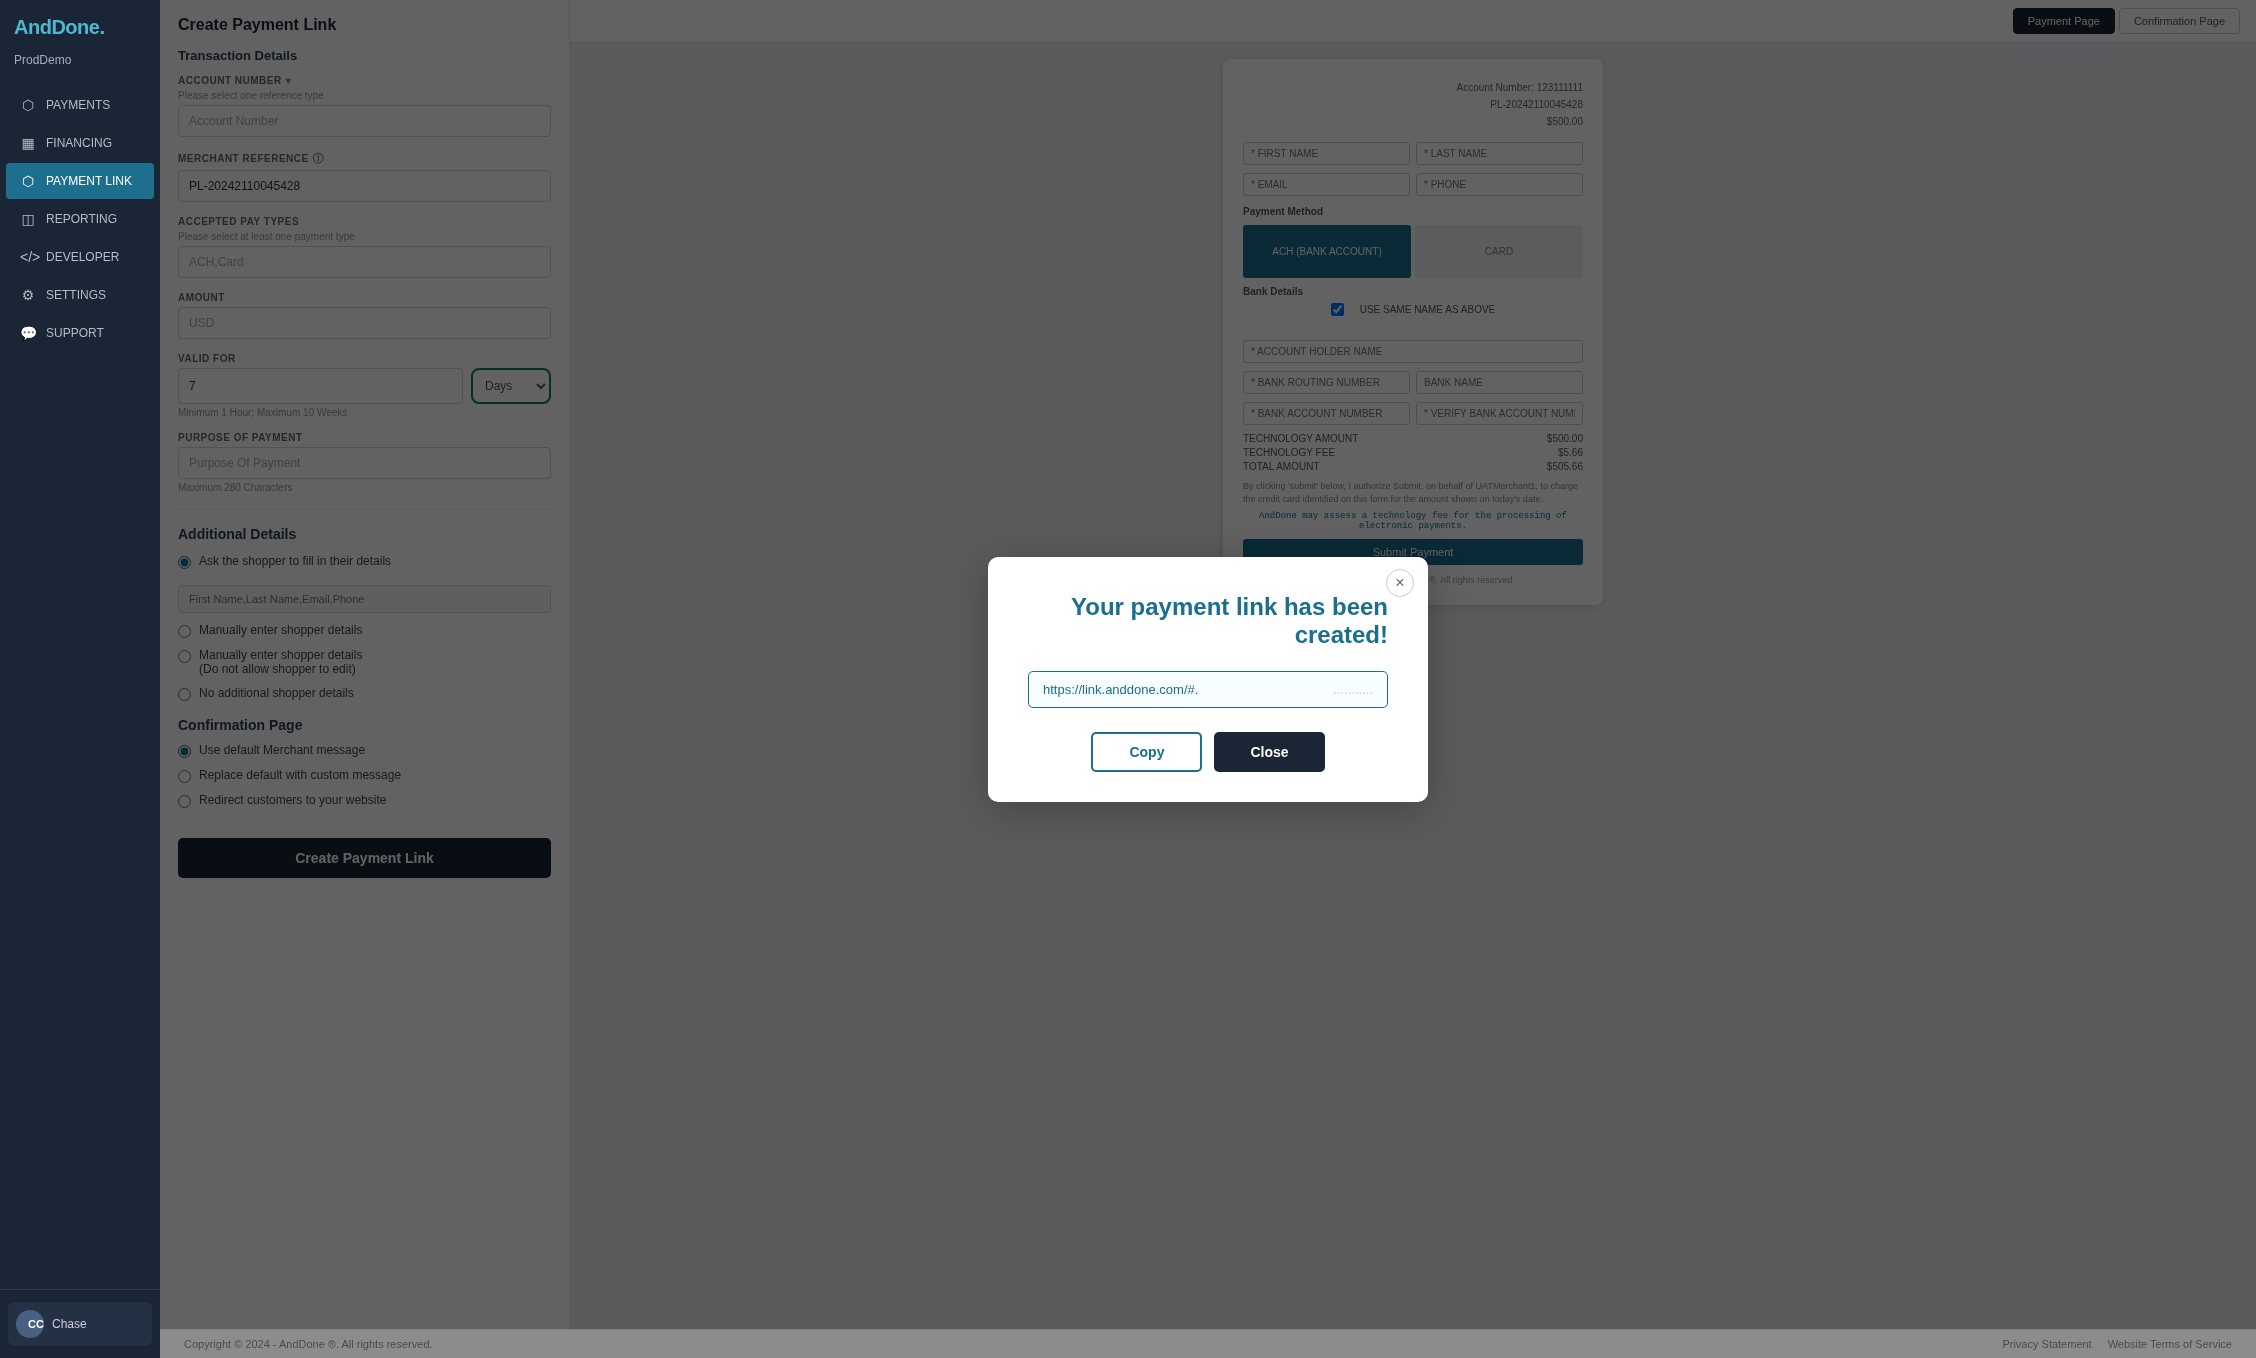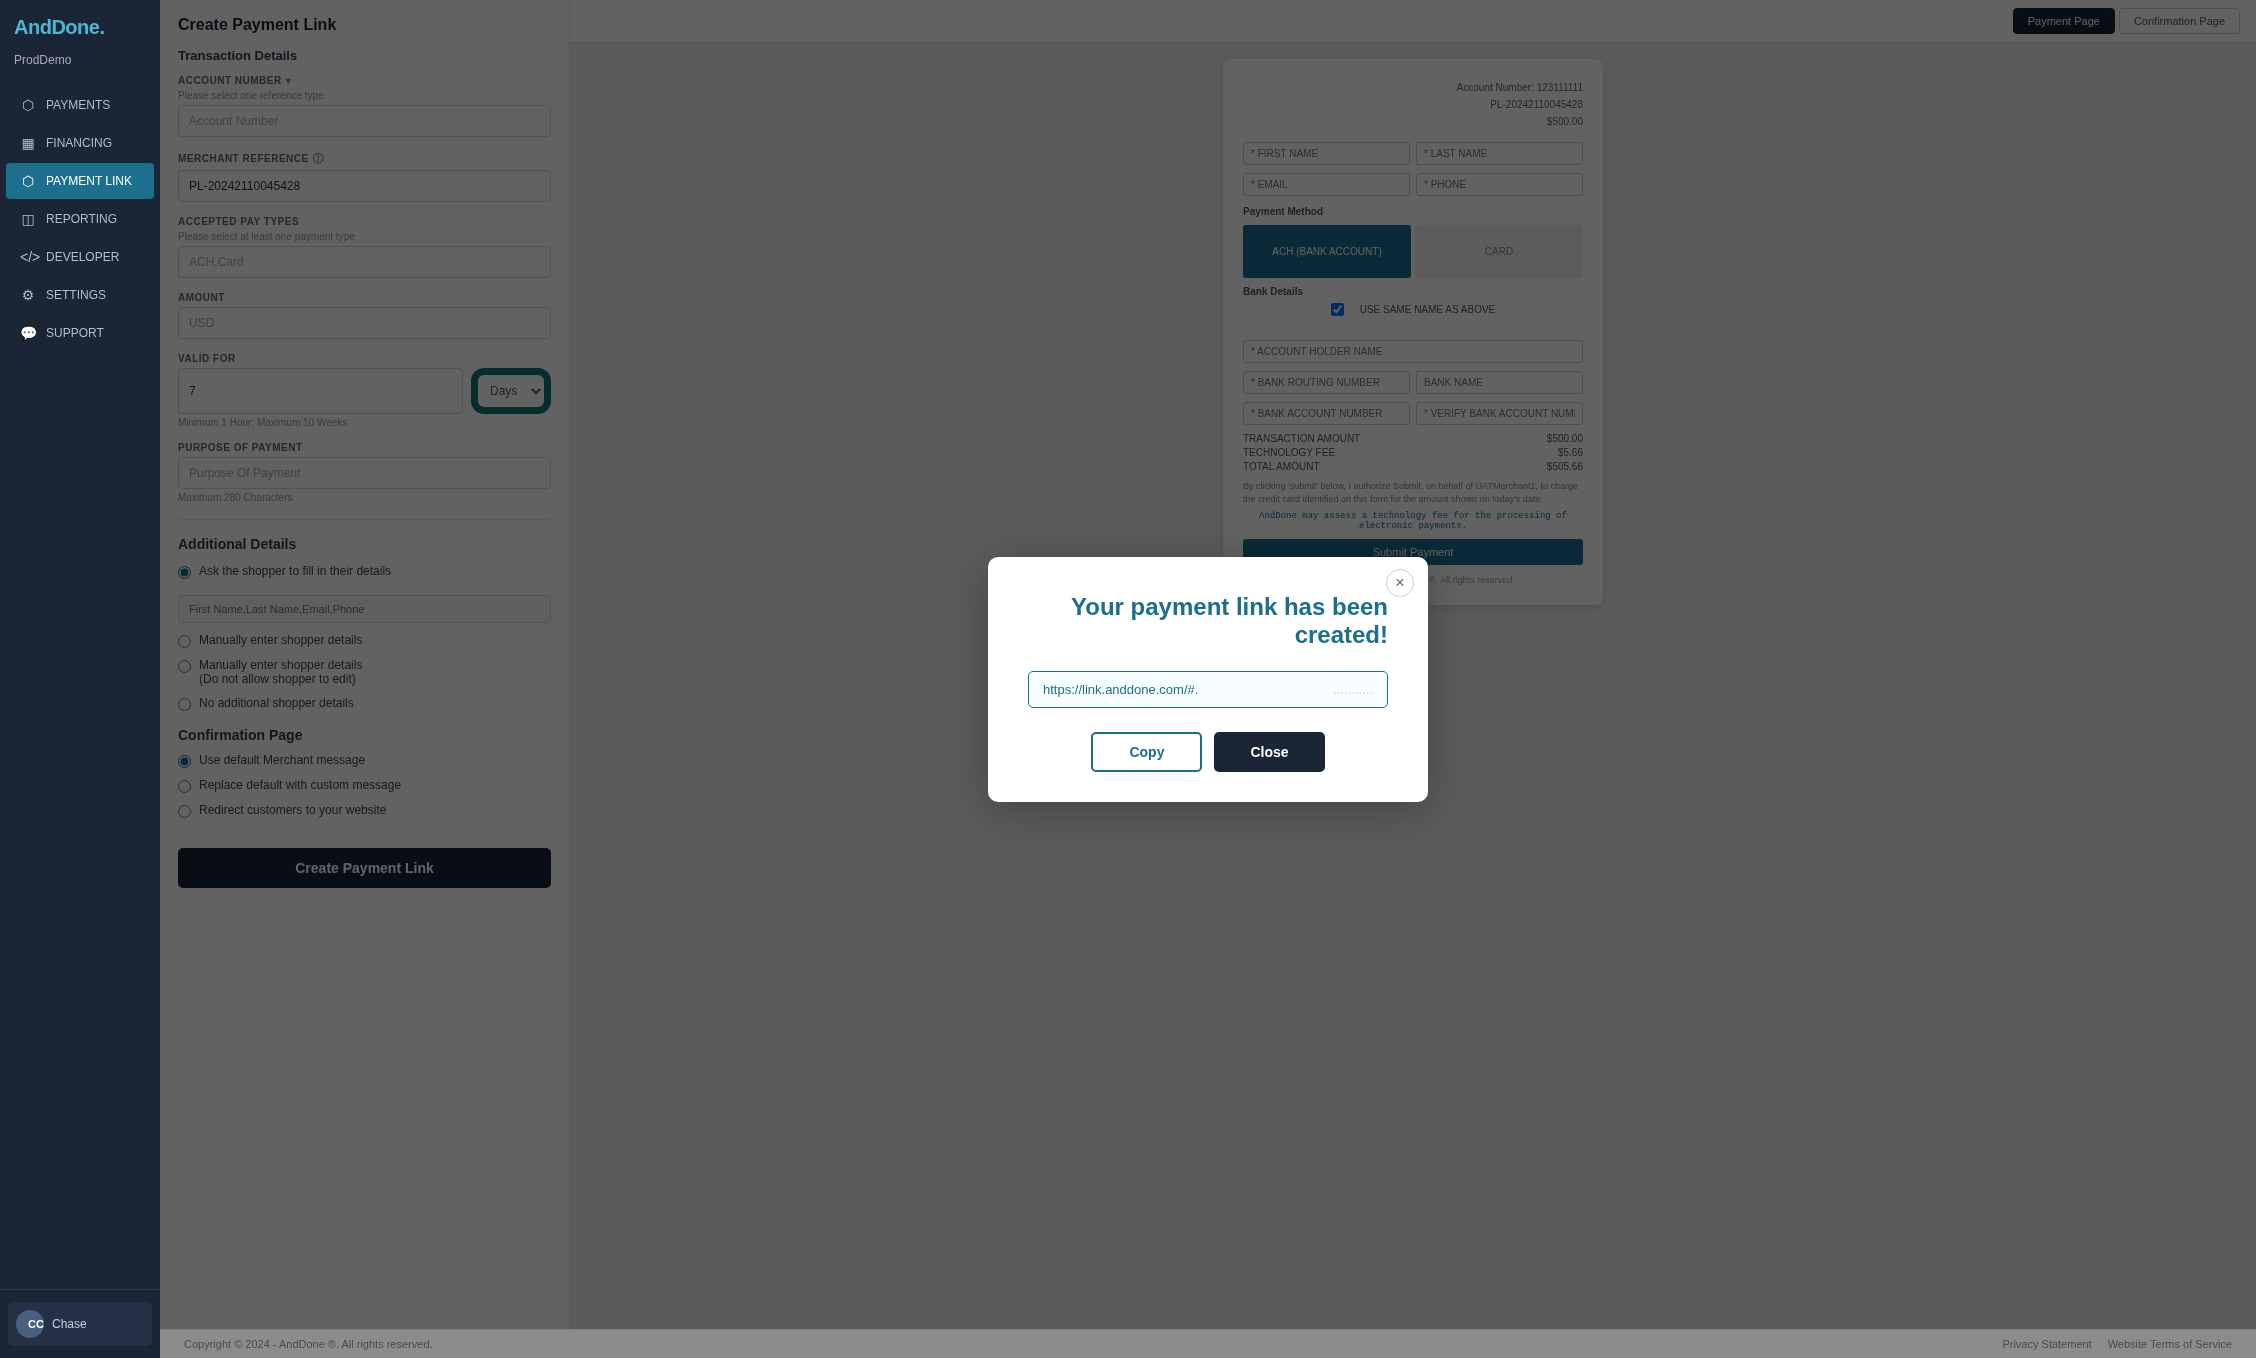--- a/index.html
+++ b/index.html
@@ -106,21 +106,21 @@
       border-radius: 4px;
       padding: 8px 10px;
       font-size: 12px;
       color: #333;
       background: #fff;
     }
     .field-input::placeholder { color: #aaa; }
     .row-fields { display: flex; gap: 8px; }
     .row-fields .field-input { flex: 1; }
     .days-input { width: 120px; }
-    .unit-select { width: 80px; border: 7px solid #0f766e; border-radius: 13px; padding: 8px; font-size: 12px; color: #555; background: #fff; }
+    .unit-select { width: 80px; border: 2px solid #0f766e; border-radius: 8px; padding: 8px; font-size: 12px; color: #555; background: #fff; }
     .hint { font-size: 10px; color: #999; margin-top: 3px; }
     .divider { border: none; border-top: 1px solid #eee; margin: 16px 0; }
 
     .additional-details-title { font-size: 14px; font-weight: 600; color: #2d3e50; margin-bottom: 12px; }
     .radio-group { display: flex; flex-direction: column; gap: 10px; margin-bottom: 14px; }
     .radio-item { display: flex; align-items: flex-start; gap: 8px; font-size: 12px; color: #444; cursor: pointer; }
     .radio-item input[type=radio] { margin-top: 2px; accent-color: #1a6e8e; }
     .shopper-fields-input {
       width: 100%;
       border: 1px solid #d0d5dd;
@@ -495,21 +495,21 @@
           <div class="preview-form-row">
             <input class="preview-input" type="text" placeholder="* BANK ROUTING NUMBER" style="">
             <input class="preview-input" type="text" placeholder="BANK NAME" style="">
           </div>
           <div class="preview-form-row">
             <input class="preview-input" type="text" placeholder="* BANK ACCOUNT NUMBER" style="">
             <input class="preview-input" type="text" placeholder="* VERIFY BANK ACCOUNT NUMBER" style="">
           </div>
           <div class="preview-totals">
             <div class="total-line">
-              <span>TRANSACTION AMOUNT</span>
+              <span>TECHNOLOGY AMOUNT</span>
               <span>$500.00</span>
             </div>
             <div class="total-line">
               <span>TECHNOLOGY FEE</span>
               <span>$5.66</span>
             </div>
             <div class="total-line">
               <span>TOTAL AMOUNT</span>
               <span>$505.66</span>
             </div>

